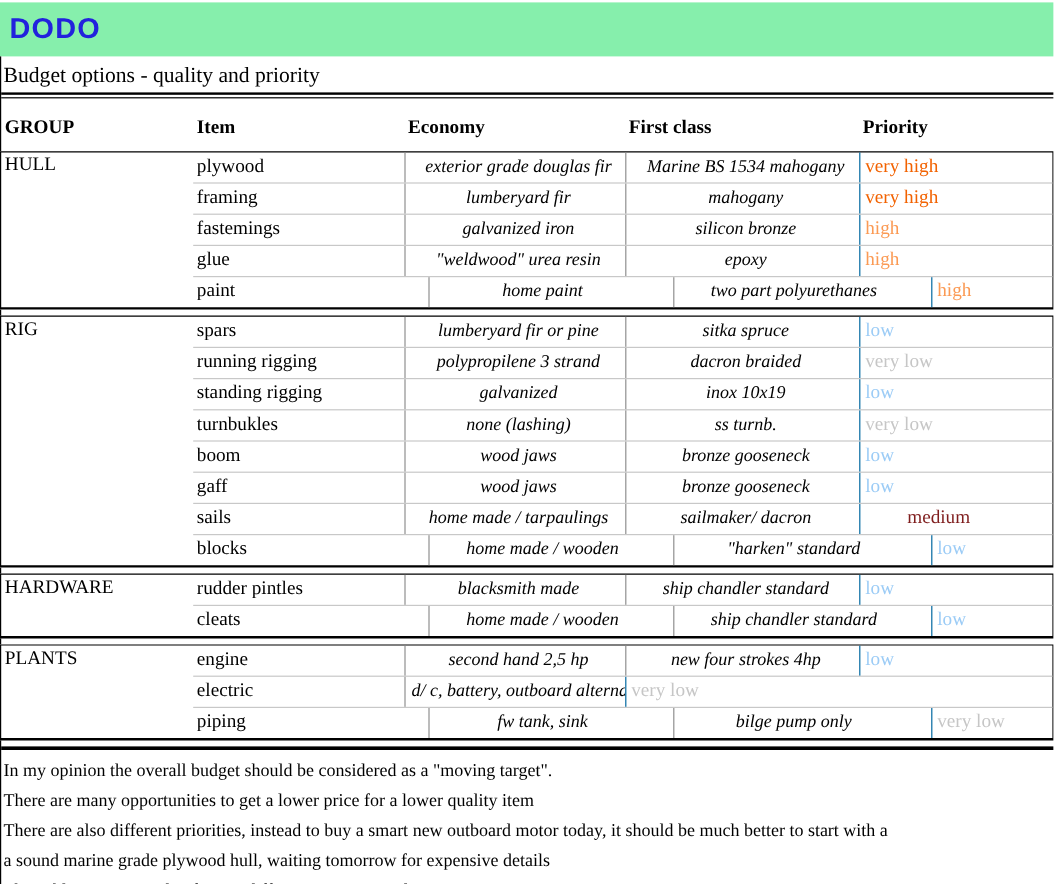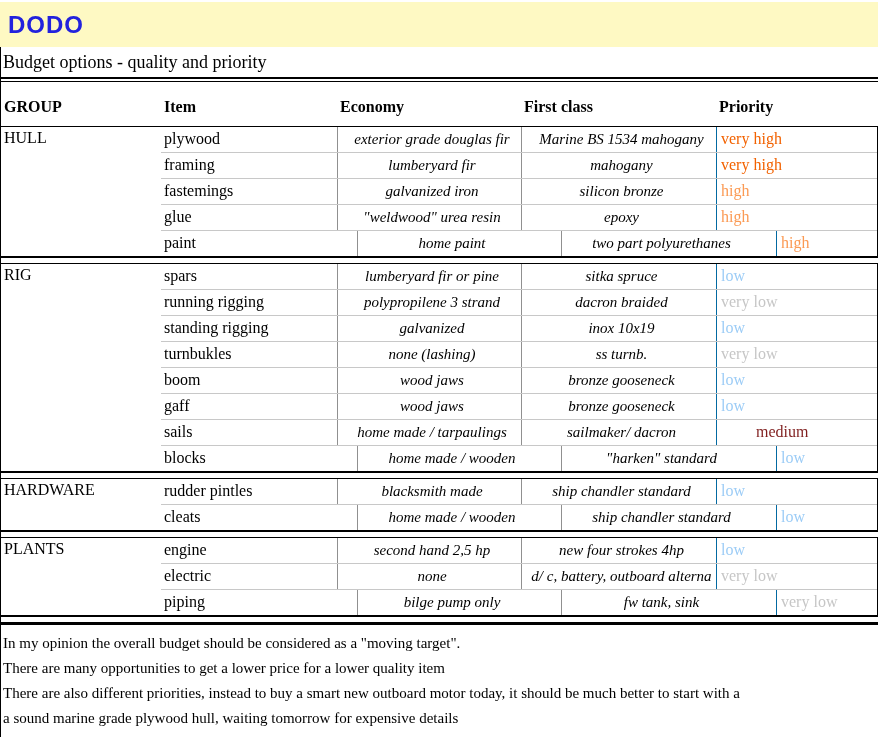--- a/index.html
+++ b/index.html
@@ -3,21 +3,21 @@
 <meta charset="utf-8">
 <style>
   html,body { margin:0; padding:0; background:#ffffff; }
   body {
     width:878px; height:737px;
     font-family:"Liberation Serif", serif;
     color:#000; overflow:hidden;
   }
   
   .banner {
-    height:45px; background:#fef9c3; margin-top:2px;
+    height:45px; background:#86efac; margin-top:2px;
     display:flex; align-items:center;
   }
   .banner .logo {
     font-family:"Liberation Sans", sans-serif;
     font-weight:bold; font-size:24px; color:#2222dd;
     padding-left:8px; letter-spacing:1px;
   }
   
   .sheet { border-left:1px solid #000; }
   .title-row {
@@ -190,28 +190,27 @@
         <div class="group-label">PLANTS</div>
         <div class="rows">
           <div class="t-row">
             <div class="cell item">engine</div>
             <div class="cell econ">second hand 2,5 hp</div>
             <div class="cell first">new four strokes 4hp</div>
             <div class="cell prio" style="color: rgb(156, 204, 246);">low</div>
           </div>
           <div class="t-row">
             <div class="cell item">electric</div>
-            <div class="cell econ">none</div>
             <div class="cell first">d/ c, battery, outboard alterna</div>
             <div class="cell prio" style="color: rgb(198, 198, 198);">very low</div>
           </div>
           <div class="t-row last">
             <div class="cell item">piping</div>
+            <div class="cell first">fw tank, sink</div>
             <div class="cell econ">bilge pump only</div>
-            <div class="cell first">fw tank, sink</div>
             <div class="cell prio" style="color: rgb(198, 198, 198);">very low</div>
           </div>
         </div>
       </div>
     </div>
 
   <div class="thick-rule"></div>
 
   <div class="notes">
     <div class="note-line">In my opinion the overall budget should be considered as a "moving target".</div>

